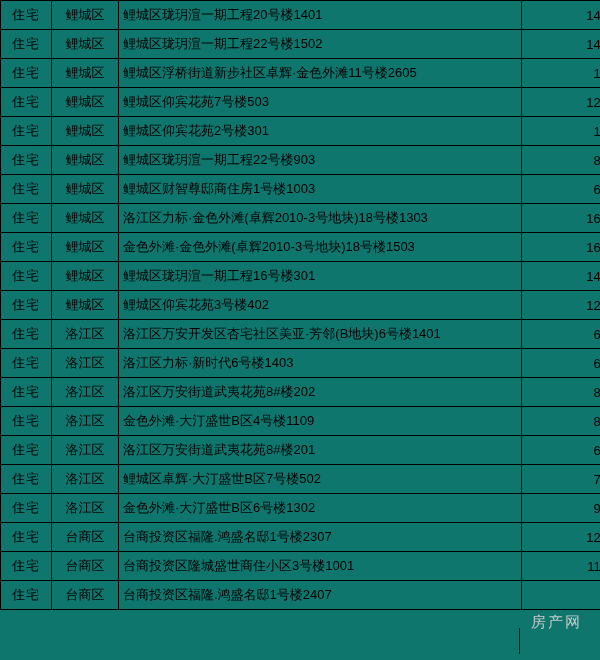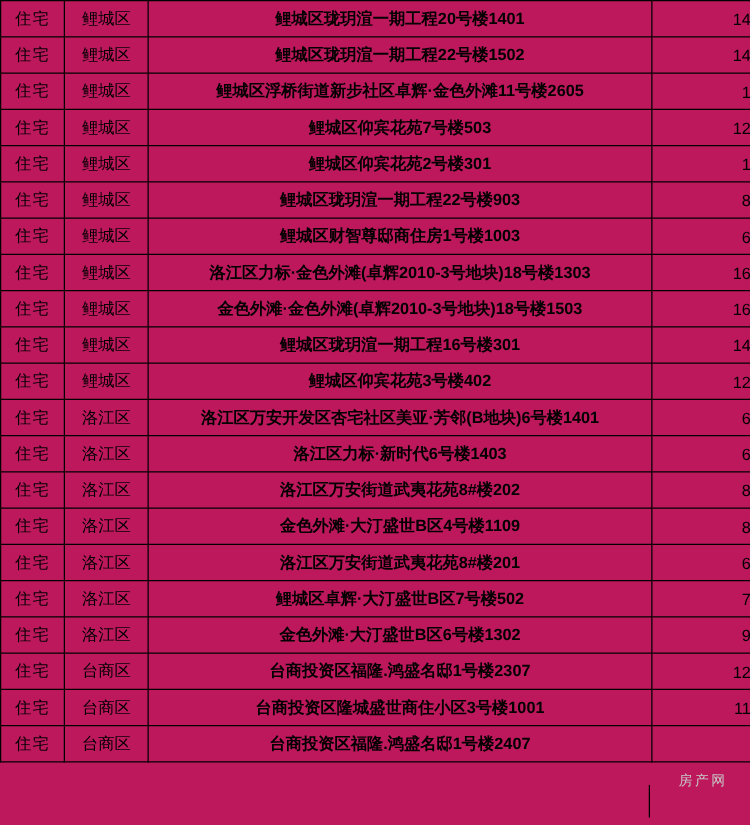--- a/index.html
+++ b/index.html
@@ -10,21 +10,21 @@
   body {
     width: 600px;
     height: 660px;
     overflow: hidden;
     font-family: "Liberation Sans", sans-serif;
   }
   .sheet {
     position: relative;
     width: 600px;
     height: 660px;
-    background: #be185d;
+    background: #0f766e;
   }
   table.grid {
     border-collapse: collapse;
     width: 600px;
     table-layout: fixed;
   }
   table.grid td {
     border: 1px solid #000;
     height: 28px;
     padding: 0 4px;
@@ -40,35 +40,34 @@
     letter-spacing: 1px;
   }
   td.c-district {
     width: 58px;
     text-align: center;
     letter-spacing: 0px;
     margin-top: 20px;
   }
   td.c-addr {
     width: 394px;
-    text-align: center;
+    text-align: left;
     font-size: 13px;
-    font-weight: bold;
   }
   td.c-area {
     width: 100px;
     text-align: right;
     padding-right: 10px;
     font-size: 13px;
   }
   .watermark {
     position: absolute;
     right: 18px;
     bottom: 28px;
-    font-size: 11px;
+    font-size: 15px;
     color: #c8c8c8;
     letter-spacing: 2px;
     pointer-events: none;
     font-family: "Liberation Sans", sans-serif;
   }
   .cursor {
     position: absolute;
     left: 519px;
     bottom: 6px;
     width: 1px;

